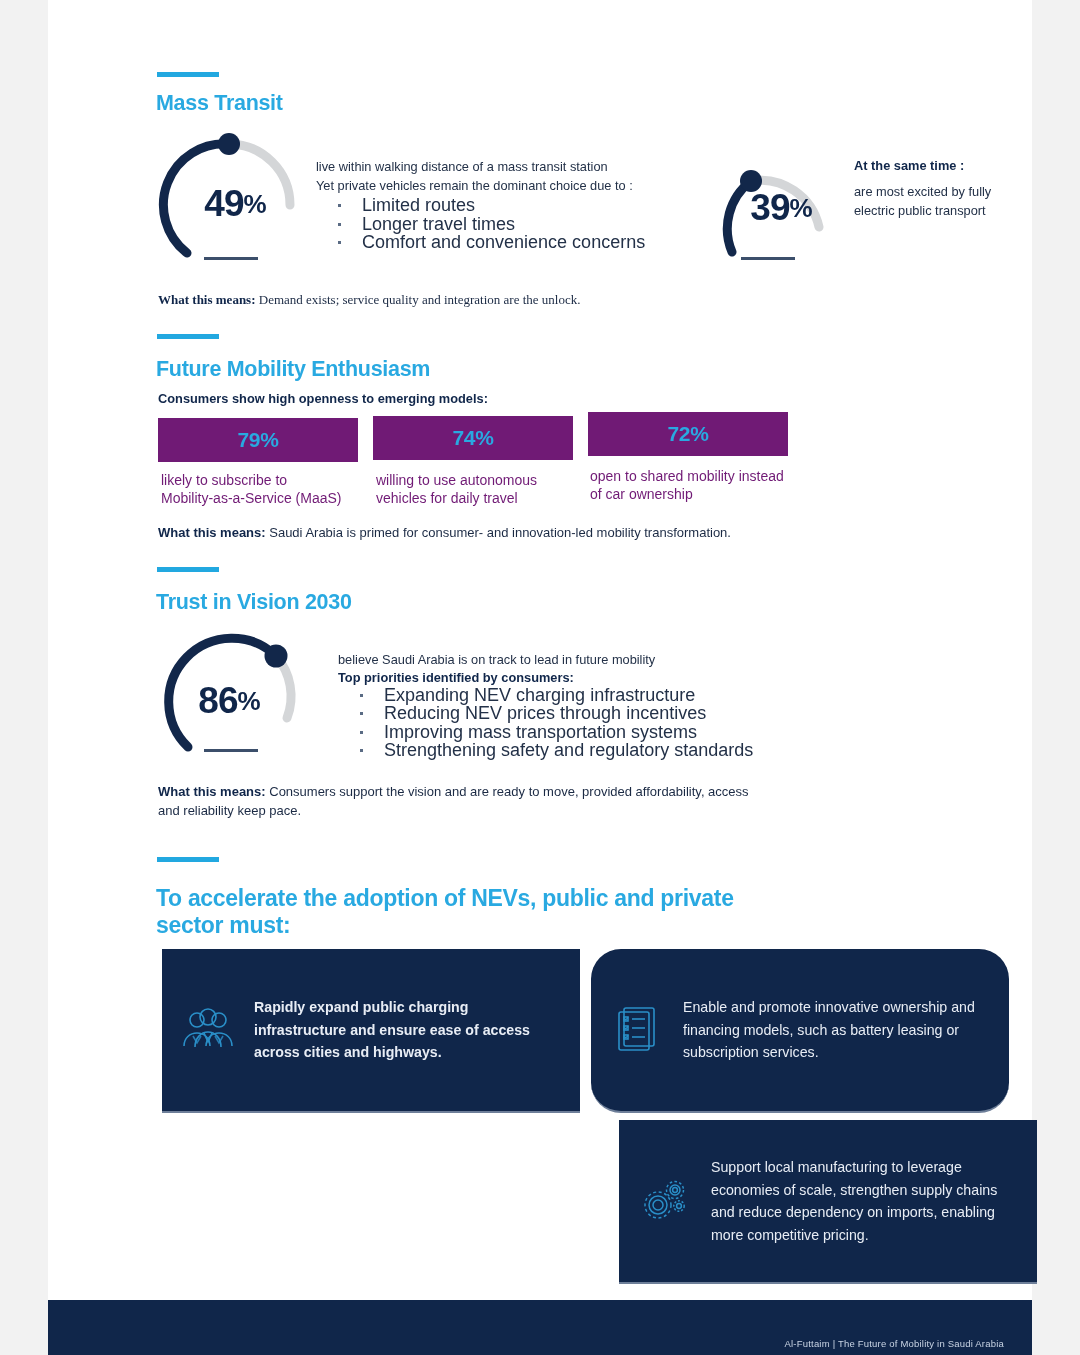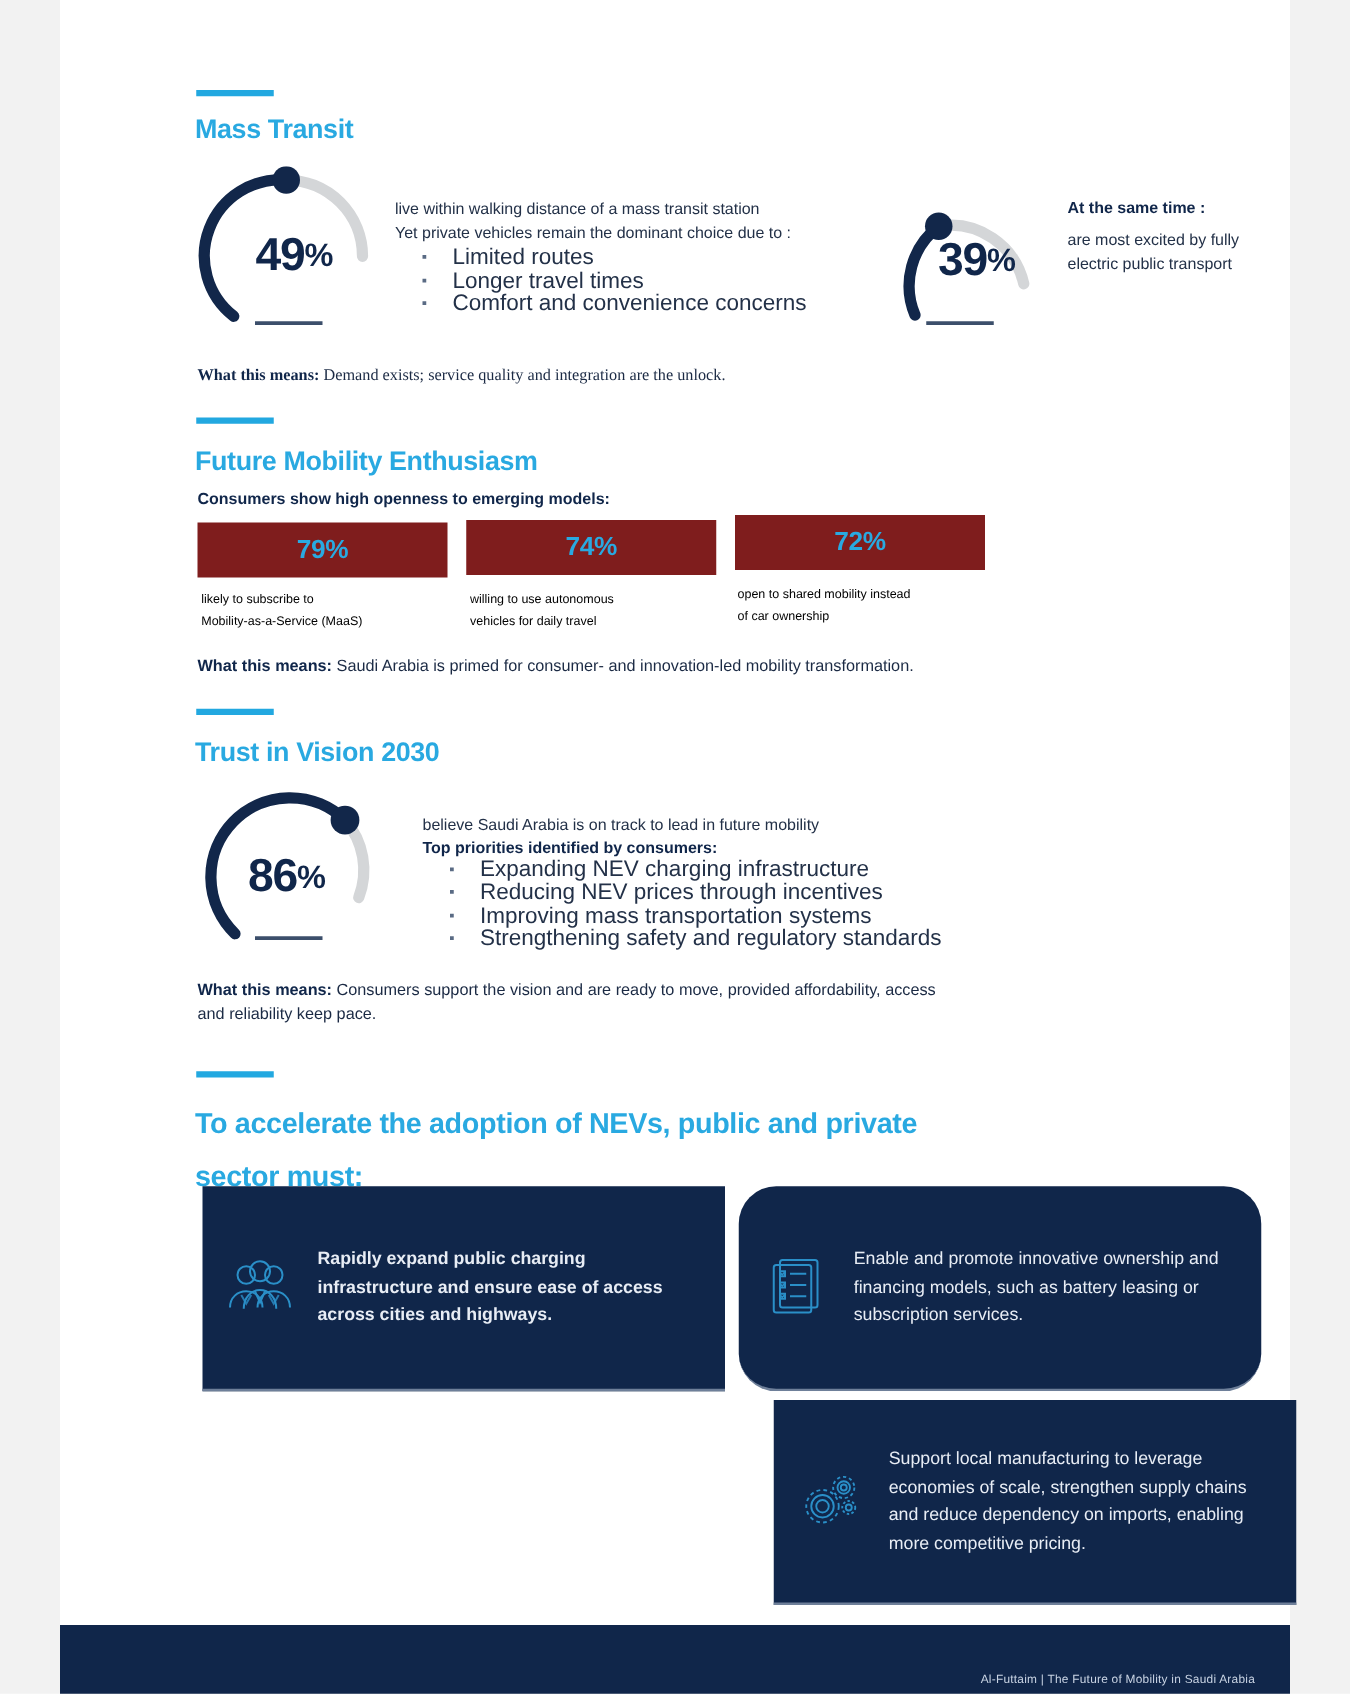--- a/index.html
+++ b/index.html
@@ -53,25 +53,25 @@
     color:#10264a;font-weight:bold;letter-spacing:-1px;
   }
   .donut .val .num{font-size:37px;}
   .donut .val .pct{font-size:26px;font-weight:bold;}
   .underline{
     position:absolute;height:3px;background:#3c4f6b;
   }
 
   
   .statbox{
-    position:absolute;background:#7f1d1d;
+    position:absolute;background:#701a75;
     display:flex;align-items:center;justify-content:center;
   }
   .statbox span{color:#29a9e1;font-size:21px;font-weight:bold;letter-spacing:-.3px;}
-  .statcap{position:absolute;font-size:10px;color:#000000;line-height:18px;}
+  .statcap{position:absolute;font-size:14px;color:#701a75;line-height:18px;}
 
   
   .card{
     position:absolute;background:#10264a;
     display:flex;align-items:center;
     border-bottom:2px solid #6e7f99;
   }
   .card .ic{
     flex:0 0 auto;width:92px;display:flex;align-items:center;justify-content:center;
   }
@@ -207,21 +207,21 @@
 
   <div class="wtm" style="position:absolute;left:110px;top:782px;width:600px;">
     <b>What this means:</b><span> Consumers support the vision and are ready to move, provided affordability, access and reliability keep pace.</span>
   </div>
 
   <div style="position:absolute;left:109px;top:857px;">
     <div class="accent-bar"></div>
   </div>
   <div style="position:absolute;left:108px;top:874px;width:700px;">
     <div class="sec-title big">To accelerate the adoption of NEVs, public and private</div>
-    <div class="sec-title big" style="margin-top:16px;">sector must:</div>
+    <div class="sec-title big" style="margin-top:0;">sector must:</div>
   </div>
 
   <div class="card" style="left:114px;top:949px;width:418px;height:162px;font-weight:bold;">
     <div class="ic">
       <svg width="56" height="48" viewBox="0 0 56 48" fill="none" stroke="#2a8fc8" stroke-width="1.6">
         <circle cx="17" cy="14" r="7"></circle>
           <circle cx="39" cy="14" r="7"></circle>
           <circle cx="28" cy="11" r="8"></circle>
         <path d="M4 40c0-8 6-13 13-13s13 5 13 13"></path>
         <path d="M26 40c0-8 6-13 13-13s13 5 13 13"></path>

